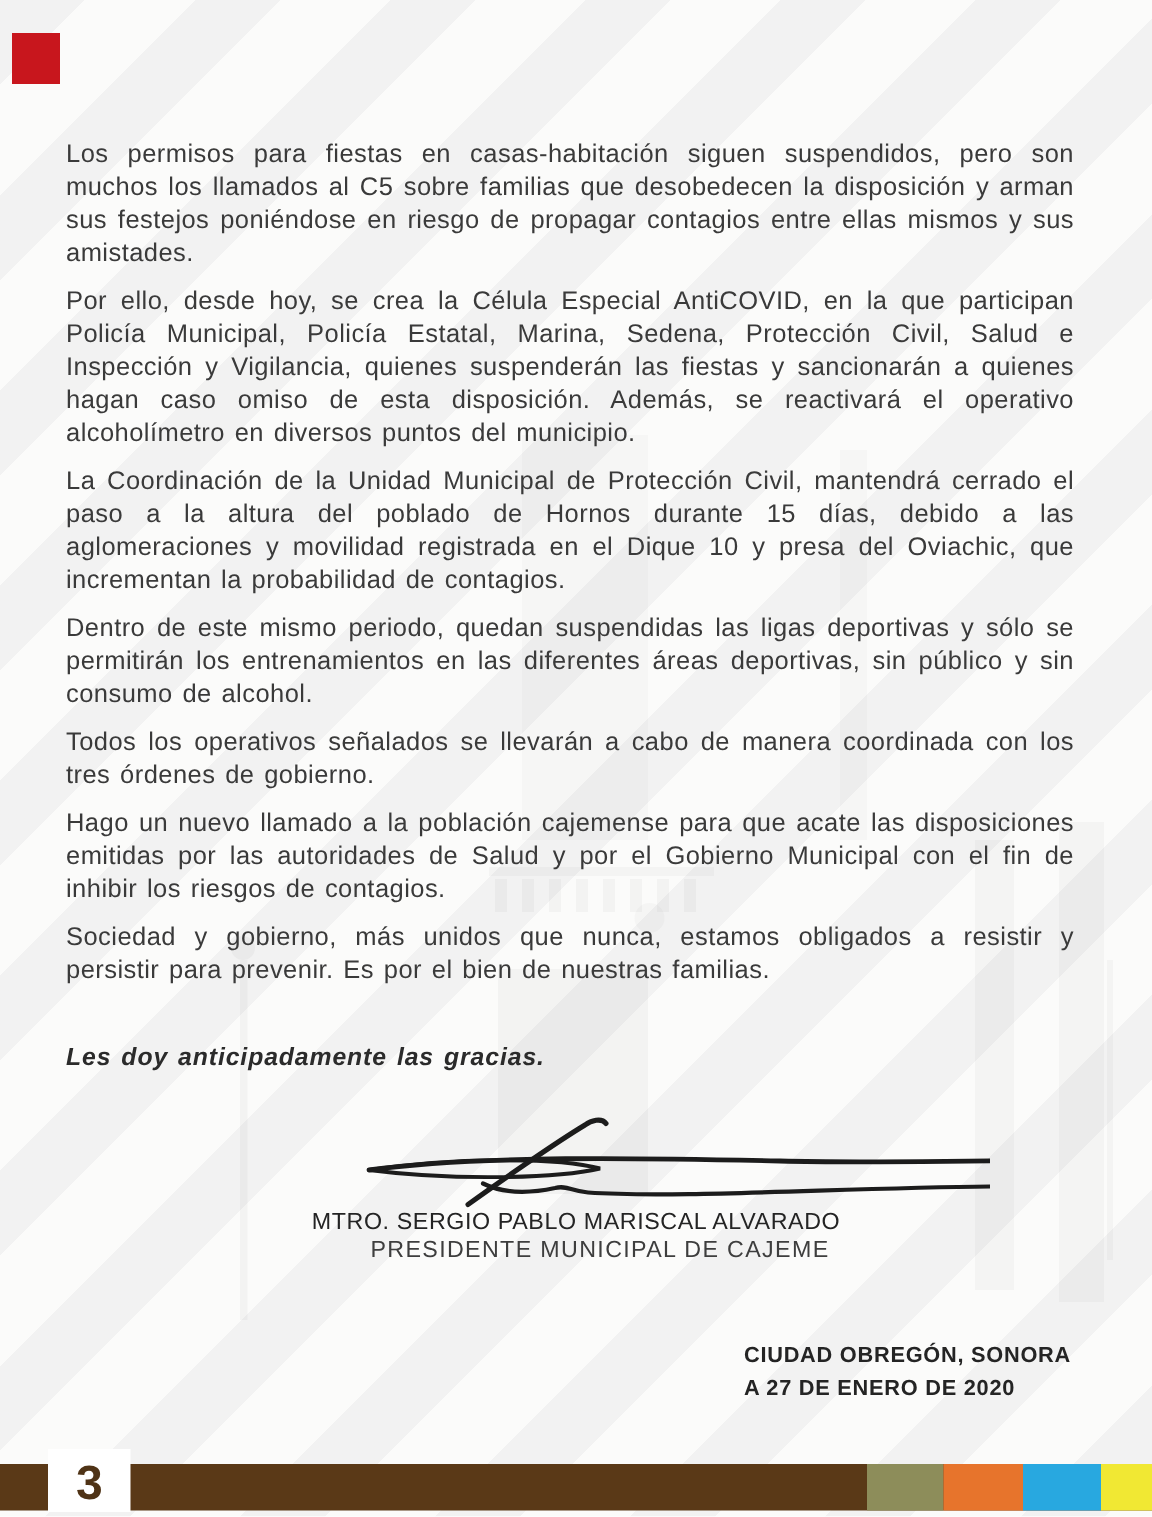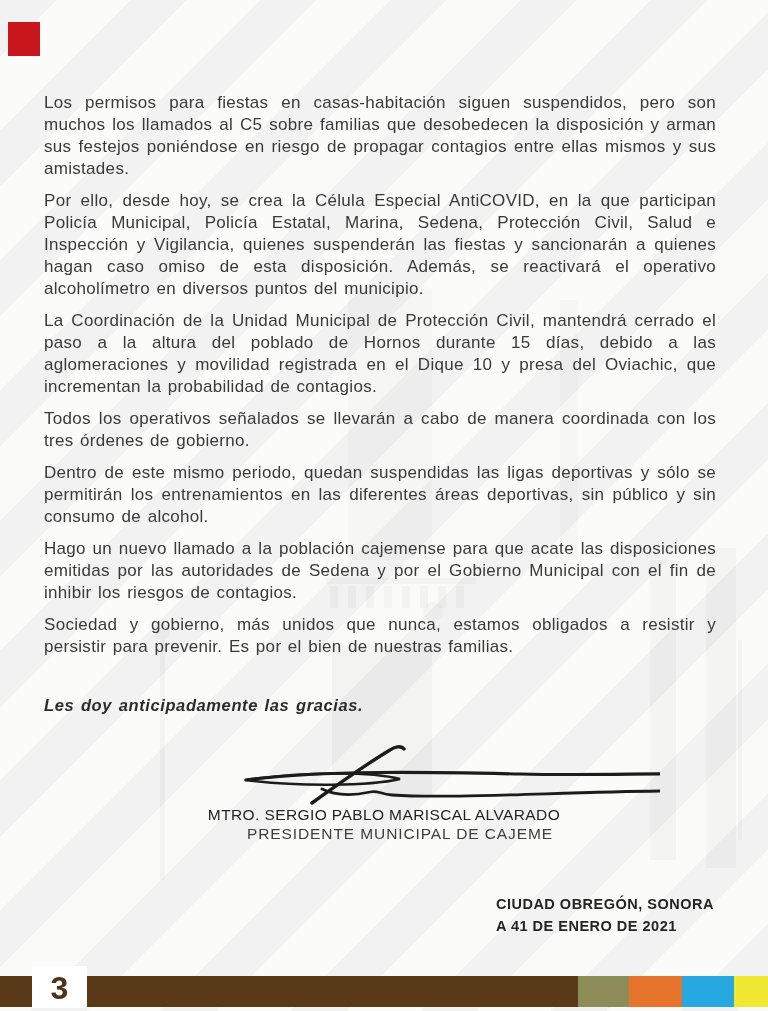--- a/index.html
+++ b/index.html
@@ -73,44 +73,44 @@
       <rect x="738" y="640" width="4" height="200" fill-opacity="0.06"></rect>
     </g>
   </svg>
 
   <div class="red-mark"></div>
 
   <main class="content">
     <p>Los permisos para fiestas en casas-habitación siguen suspendidos, pero son muchos los llamados al C5 sobre familias que desobedecen la disposición y arman sus festejos poniéndose en riesgo de propagar contagios entre ellas mismos y sus amistades.</p>
     <p>Por ello, desde hoy, se crea la Célula Especial AntiCOVID, en la que participan Policía Municipal, Policía Estatal, Marina, Sedena, Protección Civil, Salud e Inspección y Vigilancia, quienes suspenderán las fiestas y sancionarán a quienes hagan caso omiso de esta disposición. Además, se reactivará el operativo alcoholímetro en diversos puntos del municipio.</p>
     <p>La Coordinación de la Unidad Municipal de Protección Civil, mantendrá cerrado el paso a la altura del poblado de Hornos durante 15 días, debido a las aglomeraciones y movilidad registrada en el Dique 10 y presa del Oviachic, que incrementan la probabilidad de contagios.</p>
+    <p>Dentro de este mismo periodo, quedan suspendidas las ligas deportivas y sólo se permitirán los entrenamientos en las diferentes áreas deportivas, sin público y sin consumo de alcohol.</p>
     <p>Todos los operativos señalados se llevarán a cabo de manera coordinada con los tres órdenes de gobierno.</p>
-    <p>Dentro de este mismo periodo, quedan suspendidas las ligas deportivas y sólo se permitirán los entrenamientos en las diferentes áreas deportivas, sin público y sin consumo de alcohol.</p>
-    <p>Hago un nuevo llamado a la población cajemense para que acate las disposiciones emitidas por las autoridades de Sedena y por el Gobierno Municipal con el fin de inhibir los riesgos de contagios.</p>
+    <p>Hago un nuevo llamado a la población cajemense para que acate las disposiciones emitidas por las autoridades de Salud y por el Gobierno Municipal con el fin de inhibir los riesgos de contagios.</p>
     <p>Sociedad y gobierno, más unidos que nunca, estamos obligados a resistir y persistir para prevenir. Es por el bien de nuestras familias.</p>
     <p class="closing">Les doy anticipadamente las gracias.</p>
   </main>
 
   <svg class="signature" width="430" height="84" viewBox="0 0 430 84">
     <g fill="none" stroke="#1c1c1c" stroke-linecap="round">
       <path d="M16,52 C 90,42 200,44 290,46 C 370,48 450,44 506,47" stroke-width="3.2"></path>
       <path d="M16,52 C 70,59 140,58 170,51 C 140,43 70,44 16,52" stroke-width="2.6"></path>
       <path d="M82,75 C 100,62 140,34 160,22 C 164,19 171,17 174,21" stroke-width="3.4"></path>
       <path d="M92,61 C 108,69 126,67 140,64 C 148,62 150,66 162,67 C 220,71 330,64 430,63" stroke-width="2.8"></path>
     </g>
   </svg>
 
   <div class="signatory">
     <div class="sig-name">MTRO. SERGIO PABLO MARISCAL ALVARADO</div>
     <div class="sig-title">PRESIDENTE MUNICIPAL DE CAJEME</div>
   </div>
 
   <div class="dateline">
     <div>CIUDAD OBREGÓN, SONORA</div>
-    <div>A 41 DE ENERO DE 2021</div>
+    <div>A 27 DE ENERO DE 2020</div>
   </div>
 
   <footer class="footer-bar">
     <div class="seg seg-olive"></div>
     <div class="seg seg-orange"></div>
     <div class="seg seg-blue"></div>
     <div class="seg seg-yellow"></div>
   </footer>
   <div class="page-badge">
     <span>3</span>

